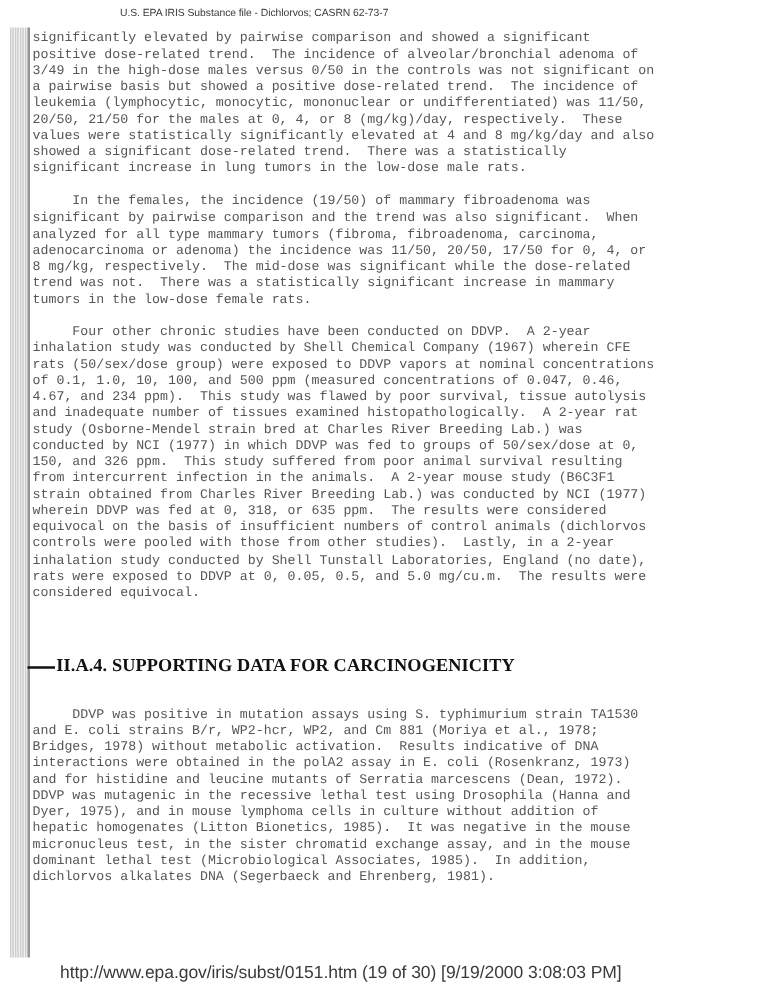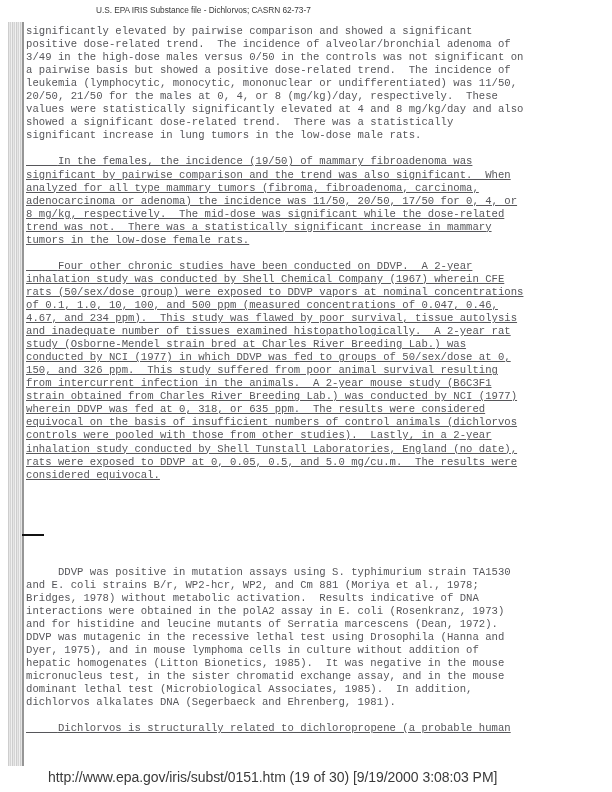--- a/index.html
+++ b/index.html
@@ -68,21 +68,20 @@
     font-family: "Liberation Mono", "DejaVu Sans Mono", monospace;
     font-size: 10.6px;
     line-height: 13.05px;
     color: #56565a;
     white-space: pre-wrap;
     margin: 4px;
     letter-spacing: 0.02px;
   }
   .para + .para {
     margin-top: 13.05px;
-    text-decoration: underline;
   }
 
   .spacer-lg { height: 39px; }
   .spacer-sm { height: 20px; }
 
   
   .section-heading {
     font-family: "Liberation Serif", serif;
     font-weight: bold;
     font-size: 14.6px;
@@ -152,33 +151,32 @@
 strain obtained from Charles River Breeding Lab.) was conducted by NCI (1977)
 wherein DDVP was fed at 0, 318, or 635 ppm.  The results were considered
 equivocal on the basis of insufficient numbers of control animals (dichlorvos
 controls were pooled with those from other studies).  Lastly, in a 2-year
 inhalation study conducted by Shell Tunstall Laboratories, England (no date),
 rats were exposed to DDVP at 0, 0.05, 0.5, and 5.0 mg/cu.m.  The results were
 considered equivocal.</p>
 
   <div class="spacer-lg"></div>
 
-  <h2 class="section-heading"><span class="anchor-rule"></span></h2>
+  <h2 class="section-heading"><span class="anchor-rule"></span><span>II.A.4.  SUPPORTING DATA FOR CARCINOGENICITY</span></h2>
 
   <div class="spacer-sm"></div>
 
   <p class="para">     DDVP was positive in mutation assays using S. typhimurium strain TA1530
 and E. coli strains B/r, WP2-hcr, WP2, and Cm 881 (Moriya et al., 1978;
 Bridges, 1978) without metabolic activation.  Results indicative of DNA
 interactions were obtained in the polA2 assay in E. coli (Rosenkranz, 1973)
 and for histidine and leucine mutants of Serratia marcescens (Dean, 1972).
 DDVP was mutagenic in the recessive lethal test using Drosophila (Hanna and
 Dyer, 1975), and in mouse lymphoma cells in culture without addition of
 hepatic homogenates (Litton Bionetics, 1985).  It was negative in the mouse
 micronucleus test, in the sister chromatid exchange assay, and in the mouse
 dominant lethal test (Microbiological Associates, 1985).  In addition,
 dichlorvos alkalates DNA (Segerbaeck and Ehrenberg, 1981).</p>
 
-  <p class="para">     Dichlorvos is structurally related to dichloropropene (a probable human</p>
 
 </div>
 
 <div class="page-footer">http://www.epa.gov/iris/subst/0151.htm (19 of 30) [9/19/2000 3:08:03 PM]</div>
 
 </body></html>

